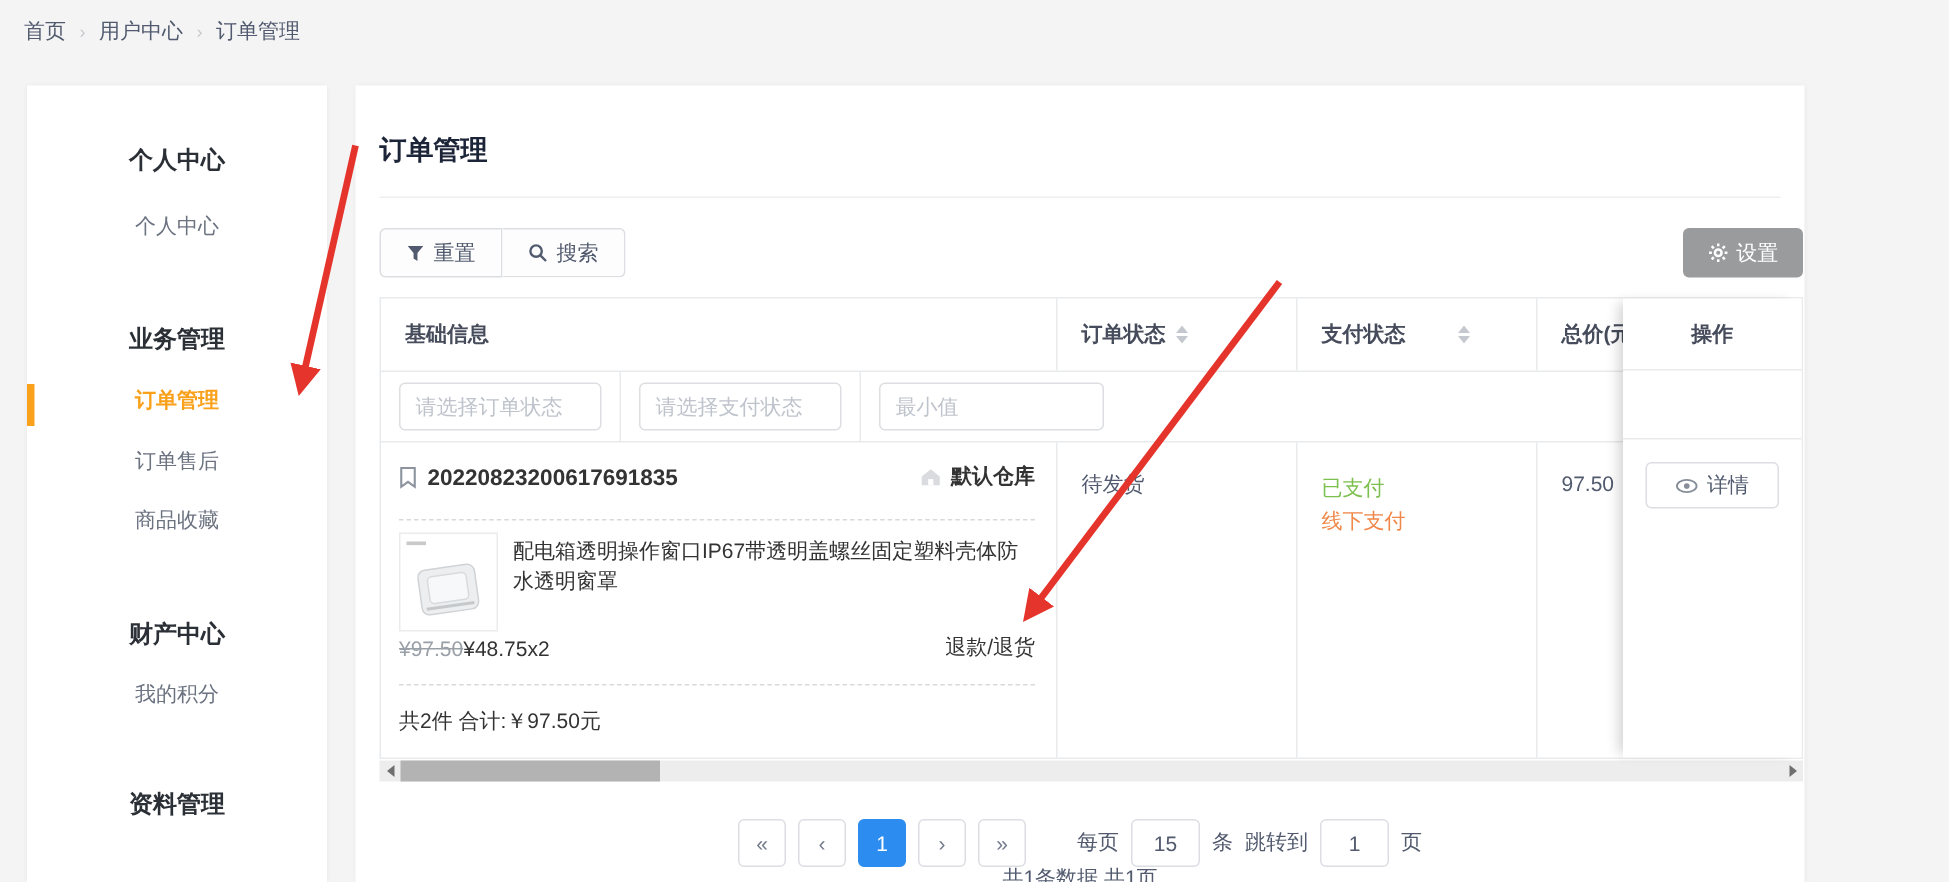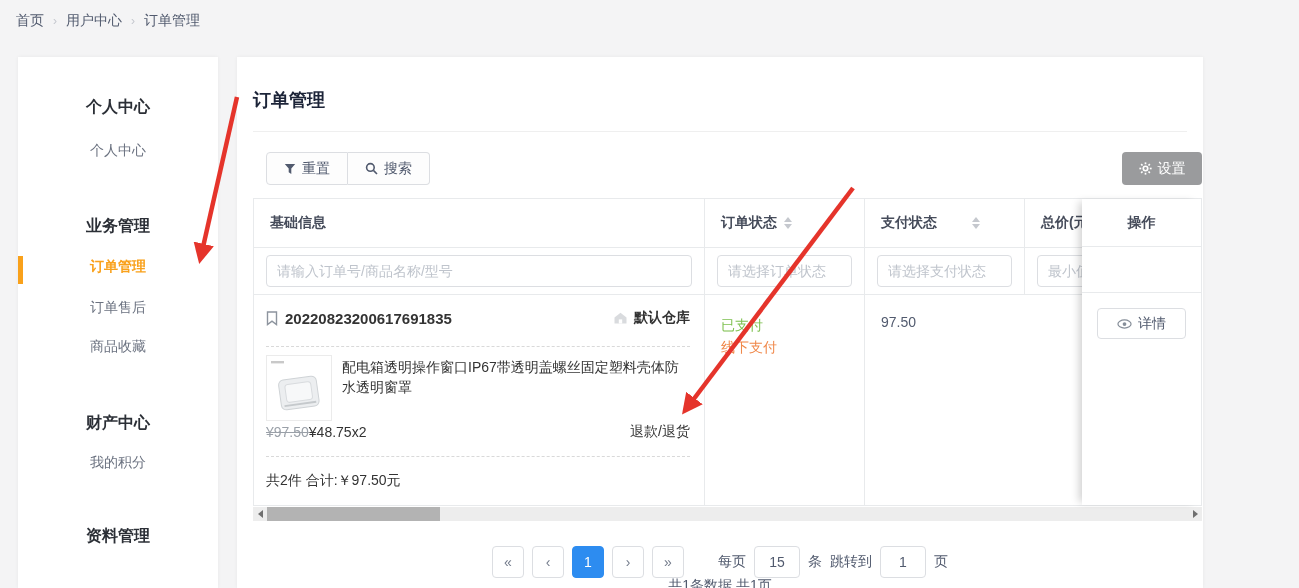--- a/index.html
+++ b/index.html
@@ -28,21 +28,21 @@
   .side-item.active{color:var(--accent-orange);font-weight:bold;}
   .active-bar{position:absolute;left:0;width:5px;height:28px;background:var(--accent-orange);}
 
   
   .page-title{position:absolute;left:16px;top:31px;font-size:18px;font-weight:bold;color:var(--dark);}
   .title-divider{position:absolute;left:16px;right:16px;top:74px;height:1px;background:#efefef;}
 
   .btn-group{position:absolute;left:16px;top:95px;display:flex;}
   .btn{display:inline-flex;align-items:center;justify-content:center;gap:6px;height:33px;padding:0 17px;
        background:#fdfdfd;border:1px solid var(--input-border);color:var(--text);font-size:14px;cursor:pointer;}
-  .btn.first{border-radius:4px 0 0 4px;margin-left:13px;}
+  .btn.first{border-radius:4px 0 0 4px;}
   .btn.last{border-radius:0 4px 4px 0;border-left:none;}
   .btn-settings{position:absolute;top:95px;right:1px;width:80px;height:33px;border:none;border-radius:4px;
        background:var(--settings-gray);color:#fff;font-size:14px;display:inline-flex;align-items:center;justify-content:center;gap:6px;cursor:pointer;}
 
   
   .table{position:absolute;left:16px;top:141px;width:949px;height:308px;border:1px solid var(--border);background:#fff;}
   .t-row{display:flex;}
   .t-cell{position:relative;flex:none;}
   .c1{width:451px;} .c2{width:160px;} .c3{width:160px;gap:28px;} .c4{width:176px;}
   .bR{border-right:1px solid var(--border);}
@@ -203,23 +203,20 @@
               <i class="up"></i>
               <i class="down"></i>
             </span>
         </div>
         <div class="t-cell c4">
           <span>总价(元)</span>
         </div>
       </div>
 
       <div class="t-row filter-row">
-        <div class="t-cell c1 bR">
-          <input class="f-input" placeholder="请输入订单号/商品名称/型号" style="">
-        </div>
         <div class="t-cell c2 bR">
           <input class="f-input" placeholder="请选择订单状态" style="">
         </div>
         <div class="t-cell c3 bR">
           <input class="f-input" placeholder="请选择支付状态" style="">
         </div>
         <div class="t-cell c4">
           <input class="f-input min" placeholder="最小值" style="">
         </div>
       </div>
@@ -259,20 +256,23 @@
           <div class="p-name">配电箱透明操作窗口IP67带透明盖螺丝固定塑料壳体防水透明窗罩</div>
           <div class="price-line">
             <span class="price-old">¥97.50</span>
             <span class="price-new">¥48.75x2</span>
             <span class="refund">退款/退货</span>
           </div>
           <div class="dashed d2"></div>
           <div class="row-summary">共2件 合计:￥97.50元</div>
         </div>
 
+        <div class="t-cell c2 bR cell-pad">
+          <span>待发货</span>
+        </div>
         <div class="t-cell c3 bR cell-pad">
           <div class="pay-line pay-paid">已支付</div>
           <div class="pay-line pay-offline">线下支付</div>
         </div>
         <div class="t-cell c4 cell-pad">
           <span>97.50</span>
         </div>
       </div>
 
       <div class="sticky-col">

